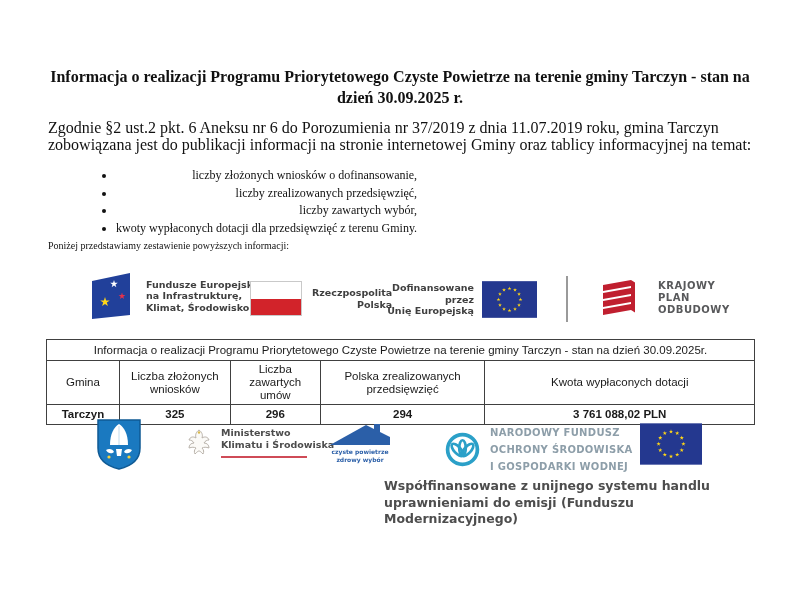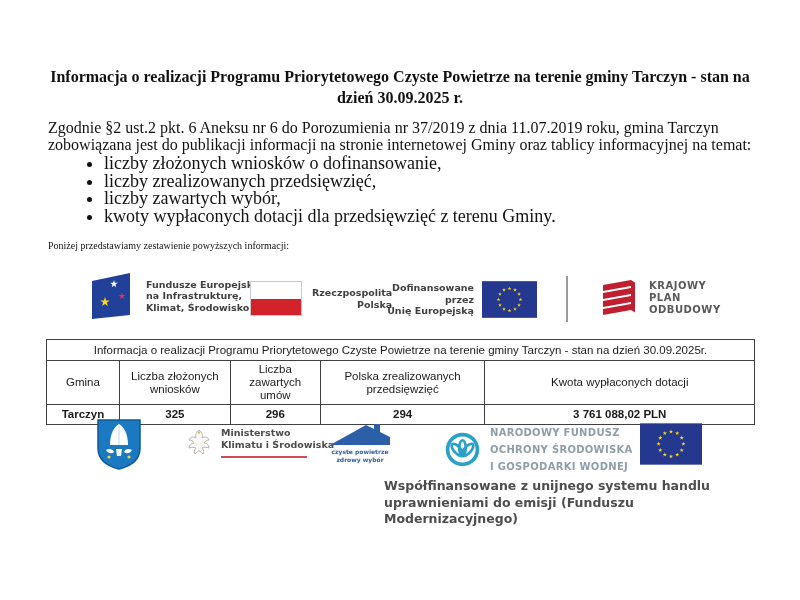--- a/index.html
+++ b/index.html
@@ -2,39 +2,39 @@
 <html><head>
 <meta charset="utf-8">
 <style>
   html,body{margin:0;padding:0;background:#ffffff;}
   .page{position:relative;width:800px;height:600px;background:#ffffff;overflow:hidden;
         font-family:"Liberation Serif", serif;color:#111;}
 
   .title{position:absolute;top:66px;left:48px;width:704px;text-align:center;
          font-weight:bold;font-size:16px;line-height:21px;}
   .intro{position:absolute;top:119px;left:48px;width:708px;font-size:16px;line-height:17px;}
-  .bullets{position:absolute;top:155px;left:66px;margin:0;padding-left:38px;
-           font-size:18px;line-height:16.5px;}
+  .bullets{position:absolute;top:155px;left:66px;margin:12px;padding-left:38px;
+           font-size:12px;line-height:16.5px;text-align:right;}
   .bullets li{margin:0 0 1px 0;}
   .note{position:absolute;top:240px;left:48px;font-size:10px;}
 
   
   .blk{position:absolute;display:flex;align-items:center;}
   .ml{white-space:pre-line;}
   .lg-label{font-family:"DejaVu Sans", sans-serif;font-weight:bold;font-size:9.5px;
             line-height:11.5px;color:#3f3f3f;}
   .eu-funds{top:271px;left:84px;gap:8px;}
   .poland{top:281px;left:250px;gap:10px;text-align:right;}
   .pl-flag{width:52px;height:35px;border:1px solid #c9c9c9;box-sizing:border-box;}
   .pl-flag .w{height:50%;background:#ffffff;}
   .pl-flag .r{height:50%;background:#d2232a;}
   .cofund{top:281px;left:372px;gap:8px;}
   .cofund .lg-label{text-align:right;width:102px;}
   .vdiv{position:absolute;top:276px;left:566px;width:2px;height:46px;background:#9a9a9a;}
-  .kpo{top:277px;left:596px;gap:9px;}
+  .kpo{top:277px;left:596px;gap:18px;}
   .kpo .lg-label{font-size:10px;line-height:12px;color:#58595b;letter-spacing:.5px;}
 
   
   .tblwrap{position:absolute;top:339px;left:46px;}
   table{border-collapse:collapse;width:709px;font-family:"Liberation Sans", sans-serif;
         font-size:11.5px;color:#1a1a1a;}
   td,th{border:1px solid #404040;text-align:center;padding:2px 3px;font-weight:normal;
         line-height:13px;}
   .cap td{height:16px;}
   .hrow th{height:26px;}

